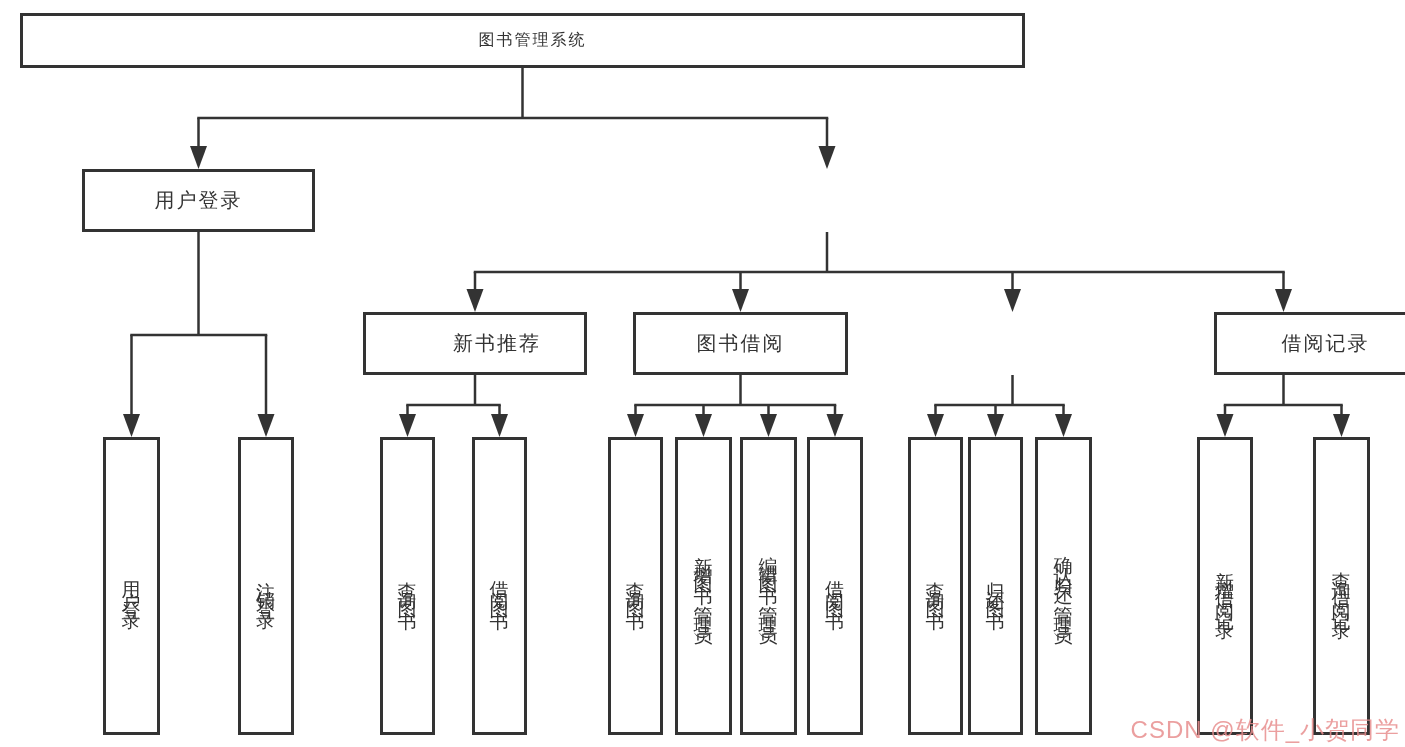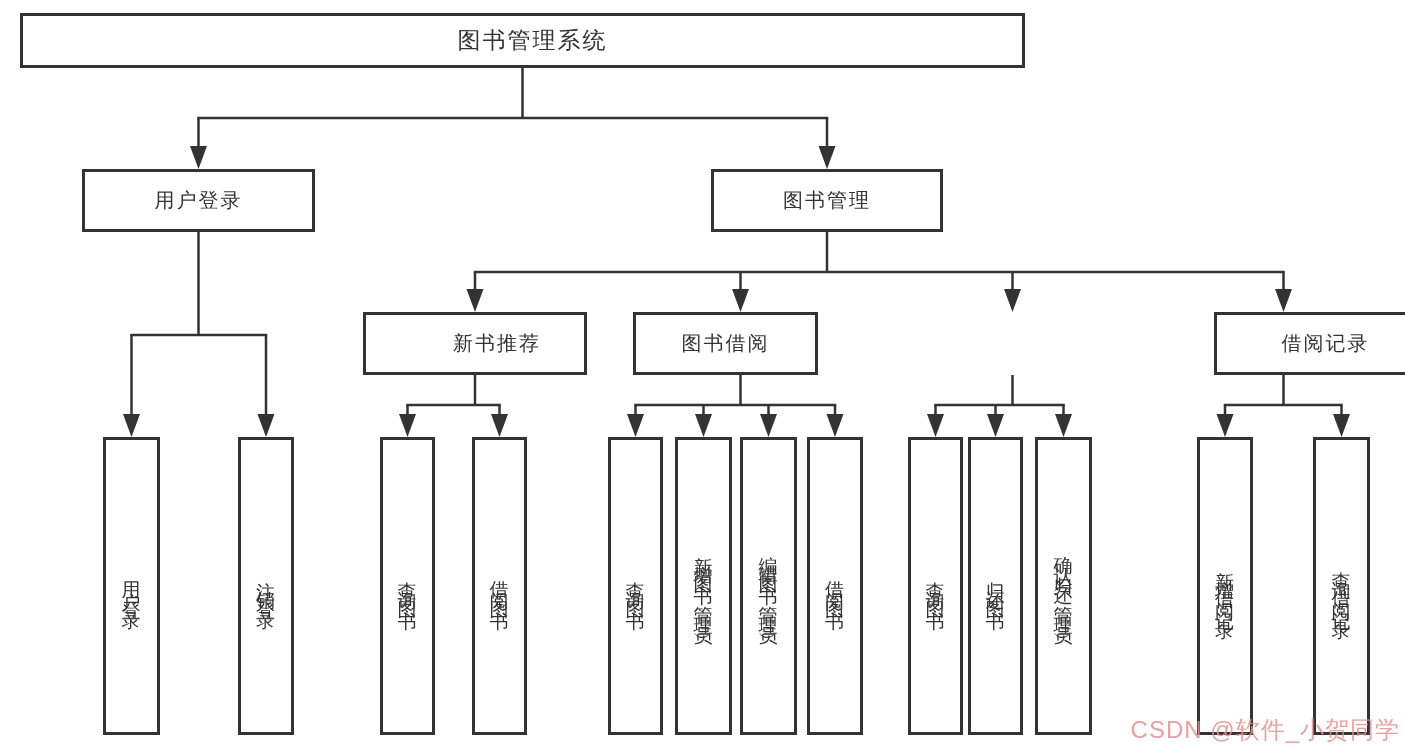--- a/index.html
+++ b/index.html
@@ -6,21 +6,21 @@
   .stage {
     position:relative; width:1405px; height:747px; background:#ffffff;
     font-family:"Liberation Sans", sans-serif; color:#333333; overflow:hidden;
   }
   #connectors { position:absolute; left:0; top:0; width:1405px; height:747px; }
   .node {
     position:absolute; box-sizing:border-box; border:3px solid #333333;
     background:#ffffff; display:flex; align-items:center; justify-content:center;
   }
   .h-node { font-size:20px; letter-spacing:2px; }
-  .root-node { font-size:23px;padding-left:20px; }
+  .root-node { font-size:16px;padding-left:20px; }
   .leaf { top:437px; height:298px; }
   .leaf span {
     writing-mode:vertical-rl; text-orientation:mixed;
     font-size:19px; line-height:1; letter-spacing:10px;
   }
   .watermark {
     position:absolute; top:714px; right:5px; font-size:24px;
     color:rgba(231,142,142,0.85); letter-spacing:1px; white-space:nowrap;
   }
 </style>
@@ -84,28 +84,25 @@
       <polygon points="1333,414 1350,414 1341.5,437" fill="#333333"></polygon>
     </svg>
 
   <div class="node h-node root-node" style="left:20px; top:13px; width:1005px; height:55px;">
     <span>图书管理系统</span>
   </div>
 
   <div class="node h-node" style="left:82px; top:169px; width:233px; height:63px;">
     <span>用户登录</span>
   </div>
-  <div class="node h-node" style="left:711px; top:169px; width:232px; height:63px;">
-    <span>图书管理</span>
-  </div>
 
   <div class="node h-node" style="left:363px; top:312px; width:224px; height:63px;padding-left:44px;">
     <span>新书推荐</span>
   </div>
-  <div class="node h-node" style="left:633px; top:312px; width:185px; height:63px;">
+  <div class="node h-node" style="left:633px; top:312px; width:215px; height:63px;">
     <span>图书借阅</span>
   </div>
   <div class="node h-node" style="left:1172px; top:312px; width:223px; height:63px;margin-left:42px;">
     <span>借阅记录</span>
   </div>
 
   <div class="node leaf" style="left:103px; width:57px;">
     <span>用户登录</span>
   </div>
   <div class="node leaf" style="left:238px; width:56px;">

